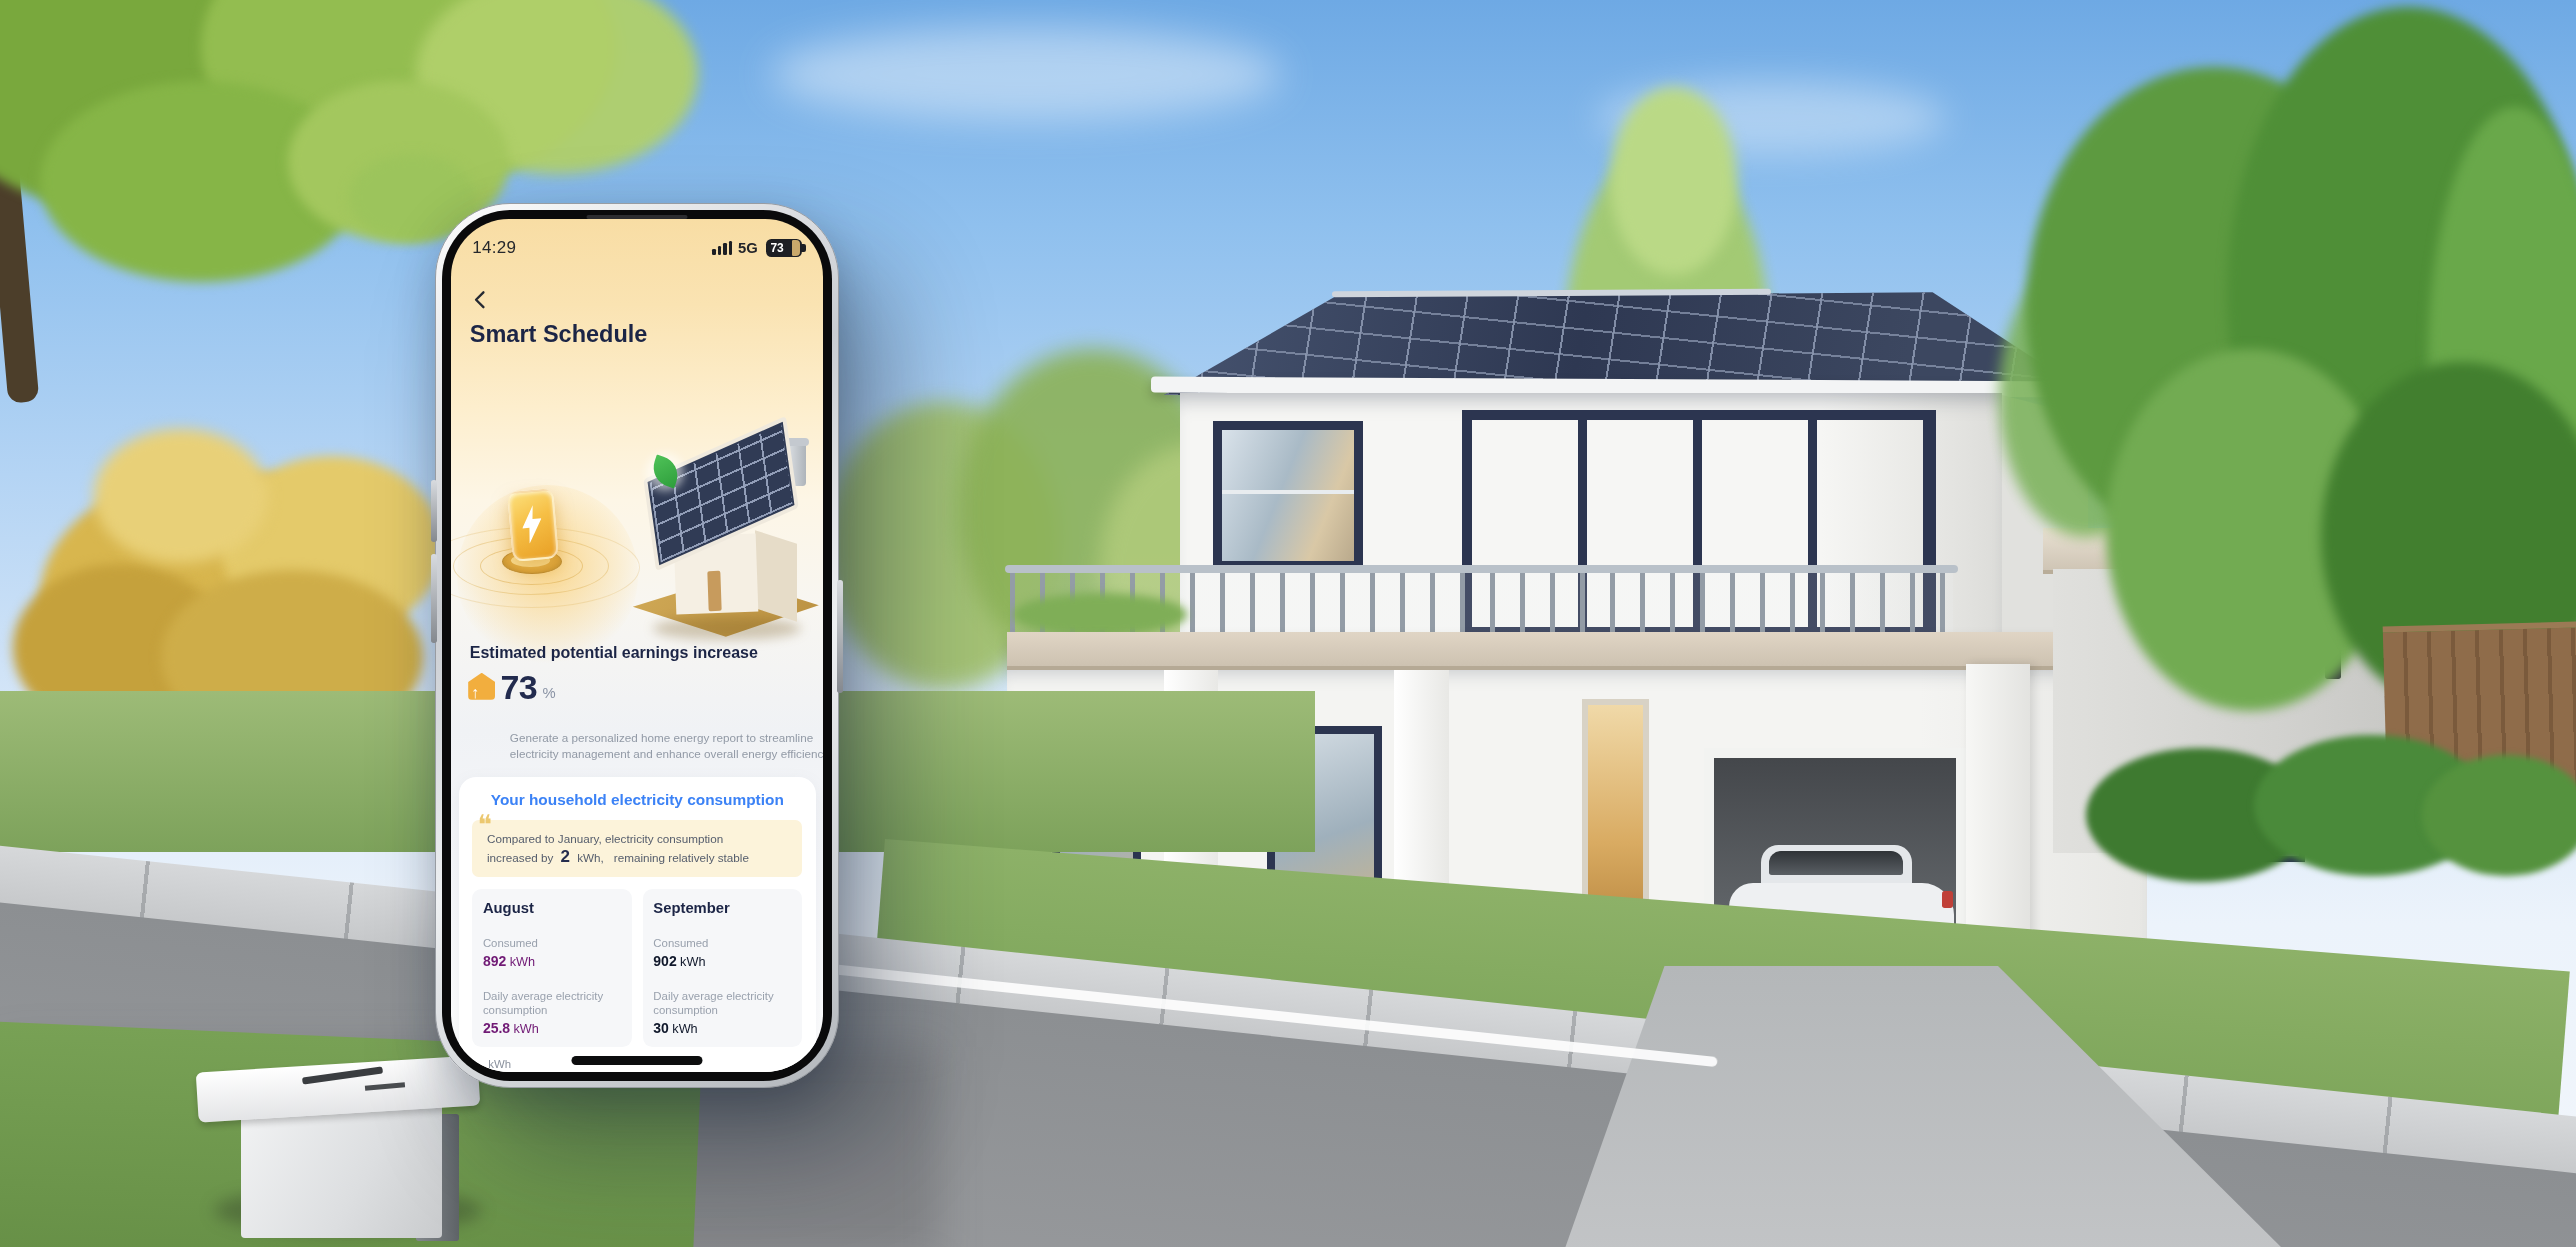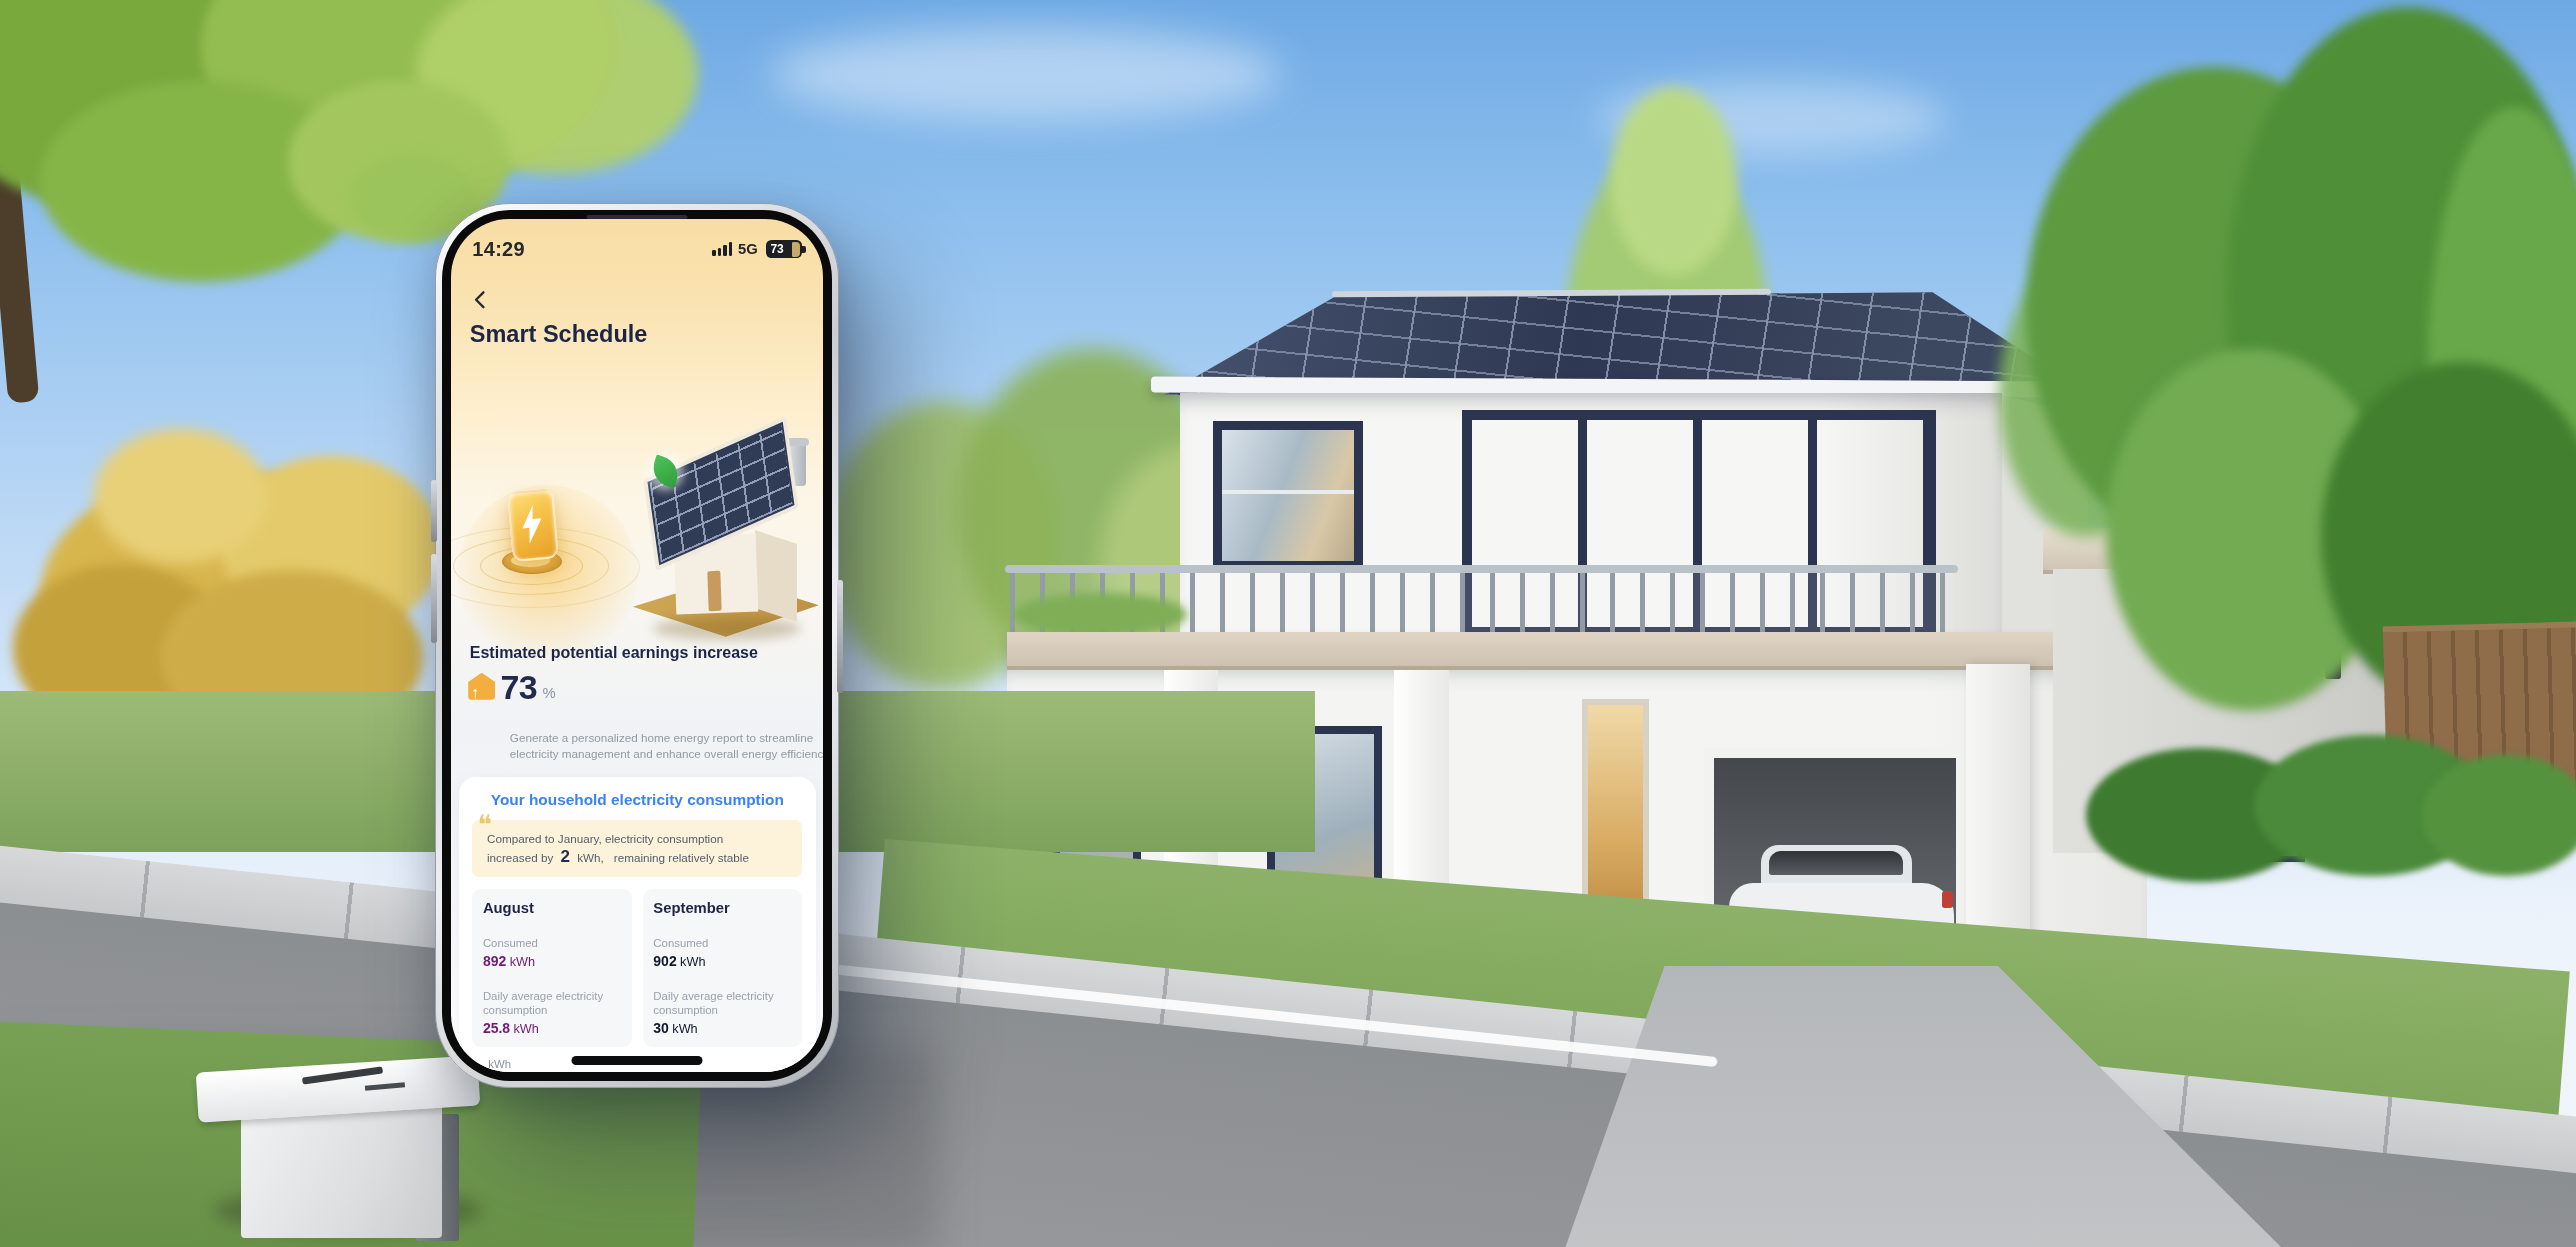--- a/index.html
+++ b/index.html
@@ -20,21 +20,21 @@
     background:linear-gradient(180deg,#d8dbdf,#84888e);}
   .bezel{position:absolute;inset:6px;border-radius:69px;background:#0a0a0b;}
   .speaker{position:absolute;top:11.4px;left:50%;transform:translateX(-50%);
     width:101px;height:4px;border-radius:2px;background:#2c2c2f;z-index:6;}
   .screen{position:absolute;inset:14.8px;border-radius:58px;overflow:hidden;
     background:linear-gradient(180deg,#f8dda4 0%,#fae3b2 10%,#fdeecd 22%,#fdf6e6 33%,
       #f8f6f1 45%,#f0f2f5 60%,#f5f6f9 75%,#ffffff 100%);}
 
   .statusbar{position:absolute;top:19px;left:0;right:0;padding:0 21.5px;display:flex;
     justify-content:space-between;align-items:center;}
-  .time{font-size:20px;font-weight:700;color:#26282c;letter-spacing:0.3px;}
+  .time{font-size:17px;font-weight:400;color:#26282c;letter-spacing:0.3px;}
   .sbright{display:flex;align-items:center;}
   .sig{display:flex;align-items:flex-end;gap:2px;}
   .sig i{width:3.4px;background:#1d1f24;border-radius:1.3px;}
   .net{font-size:14.8px;font-weight:600;color:#23252a;margin-left:6px;}
   .batt{position:relative;margin-left:8px;width:36px;height:18px;border-radius:5.4px;
     background:#1d1f24;}
   .bfill{position:absolute;right:1.3px;top:1.3px;bottom:1.3px;width:8.7px;border-radius:1.3px 4px 4px 1.3px;
     background:#c9a86b;}
   .btext{position:absolute;left:4.7px;top:2px;font-size:12px;font-weight:700;color:#fff;}
   .bnub{position:absolute;right:-4px;top:5.4px;width:3.4px;height:7.4px;border-radius:0 2px 2px 0;

